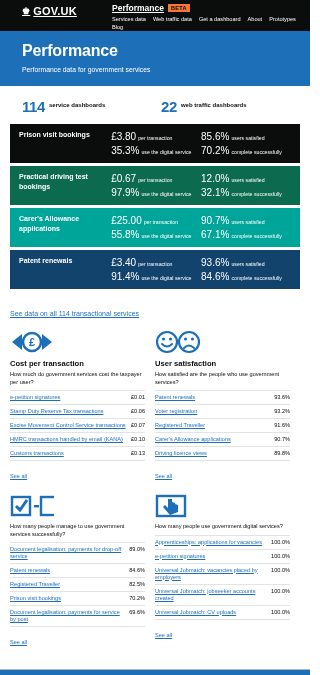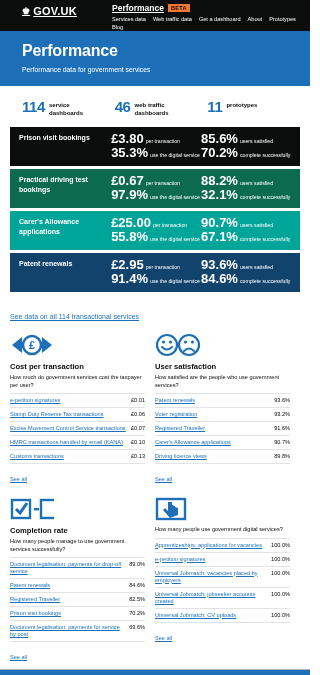--- a/index.html
+++ b/index.html
@@ -57,21 +57,21 @@
   .counter .lbl { color:#0b0c0c; font-size: 6px; font-weight:bold; line-height:7.5px; padding-top:3px; }
 
   
   .strips { padding: 0 10px; }
   .strip {
     display:flex; padding: 6px 9px; margin-bottom: 3px; color:#fff; min-height: 30px;
   }
   .strip-name { width: 98px; font-size: 7px; font-weight:bold; line-height:9.5px; padding-right:5px; }
   .strip-col { width: 96px; }
   .strip-col .line { line-height:10.5px; white-space:nowrap; }
-  .strip-col .v { font-size: 13px; font-weight:bold; }
+  .strip-col .v { font-size: 10px; font-weight:normal; }
   .strip-col .u { font-size: 5.2px; margin-left:2px; }
 
   .s-black  { background:#0b0c0c; }
   .s-green  { background:#0c6b4e; }
   .s-teal   { background:#00a599; }
   .s-navy   { background:#12436d; }
 
   
   .see-data {
     padding: 10px 10px 0 10px;
@@ -125,26 +125,22 @@
     <h1>Performance</h1>
     <p>Performance data for government services</p>
   </div>
 
   <div class="counters">
     <div class="counter">
       <span class="num">114</span>
       <span class="lbl">service dashboards</span>
     </div>
     <div class="counter">
-      <span class="num">46</span>
+      <span class="num">22</span>
       <span class="lbl">web traffic dashboards</span>
-    </div>
-    <div class="counter">
-      <span class="num">11</span>
-      <span class="lbl">prototypes</span>
     </div>
   </div>
 
   <div class="strips">
 
     <div class="strip s-black">
       <div class="strip-name">Prison visit bookings</div>
       <div class="strip-col">
         <div class="line"><span class="v">£3.80</span><span class="u">per transaction</span></div>
         <div class="line"><span class="v">35.3%</span><span class="u">use the digital service</span></div>
@@ -155,41 +151,41 @@
       </div>
     </div>
 
     <div class="strip s-green">
       <div class="strip-name">Practical driving test bookings</div>
       <div class="strip-col">
         <div class="line"><span class="v">£0.67</span><span class="u">per transaction</span></div>
         <div class="line"><span class="v">97.9%</span><span class="u">use the digital service</span></div>
       </div>
       <div class="strip-col">
-        <div class="line"><span class="v">88.2%</span><span class="u">users satisfied</span></div>
+        <div class="line"><span class="v">12.0%</span><span class="u">users satisfied</span></div>
         <div class="line"><span class="v">32.1%</span><span class="u">complete successfully</span></div>
       </div>
     </div>
 
     <div class="strip s-teal">
       <div class="strip-name">Carer's Allowance applications</div>
       <div class="strip-col">
         <div class="line"><span class="v">£25.00</span><span class="u">per transaction</span></div>
         <div class="line"><span class="v">55.8%</span><span class="u">use the digital service</span></div>
       </div>
       <div class="strip-col">
         <div class="line"><span class="v">90.7%</span><span class="u">users satisfied</span></div>
         <div class="line"><span class="v">67.1%</span><span class="u">complete successfully</span></div>
       </div>
     </div>
 
     <div class="strip s-navy">
       <div class="strip-name">Patent renewals</div>
       <div class="strip-col">
-        <div class="line"><span class="v">£2.95</span><span class="u">per transaction</span></div>
+        <div class="line"><span class="v">£3.40</span><span class="u">per transaction</span></div>
         <div class="line"><span class="v">91.4%</span><span class="u">use the digital service</span></div>
       </div>
       <div class="strip-col">
         <div class="line"><span class="v">93.6%</span><span class="u">users satisfied</span></div>
         <div class="line"><span class="v">84.6%</span><span class="u">complete successfully</span></div>
       </div>
     </div>
   </div>
 
   <div class="see-data">
@@ -275,21 +271,20 @@
 
     <div class="metric">
       <div class="metric-icon">
         <svg width="44" height="24" viewBox="0 0 44 24">
           <rect x="2" y="3" width="18" height="18" fill="#fff" stroke="#1d70b8" stroke-width="2.4"></rect>
           <path d="M6 12 L10 16 L17 6" stroke="#1d70b8" stroke-width="3" fill="none"></path>
           <rect x="24" y="11" width="5" height="2.4" fill="#1d70b8"></rect>
           <rect x="31" y="3" width="18" height="18" fill="#fff" stroke="#1d70b8" stroke-width="2.4"></rect>
         </svg>
       </div>
-      <h2>Completion rate</h2>
       <div class="desc">How many people manage to use government services successfully?</div>
       <div class="m-row">
         <a class="mname" href="#">Document legalisation: payments for drop-off service</a>
         <span class="mval">89.0%</span>
       </div>
       <div class="m-row">
         <a class="mname" href="#">Patent renewals</a>
         <span class="mval">84.6%</span>
       </div>
       <div class="m-row">

